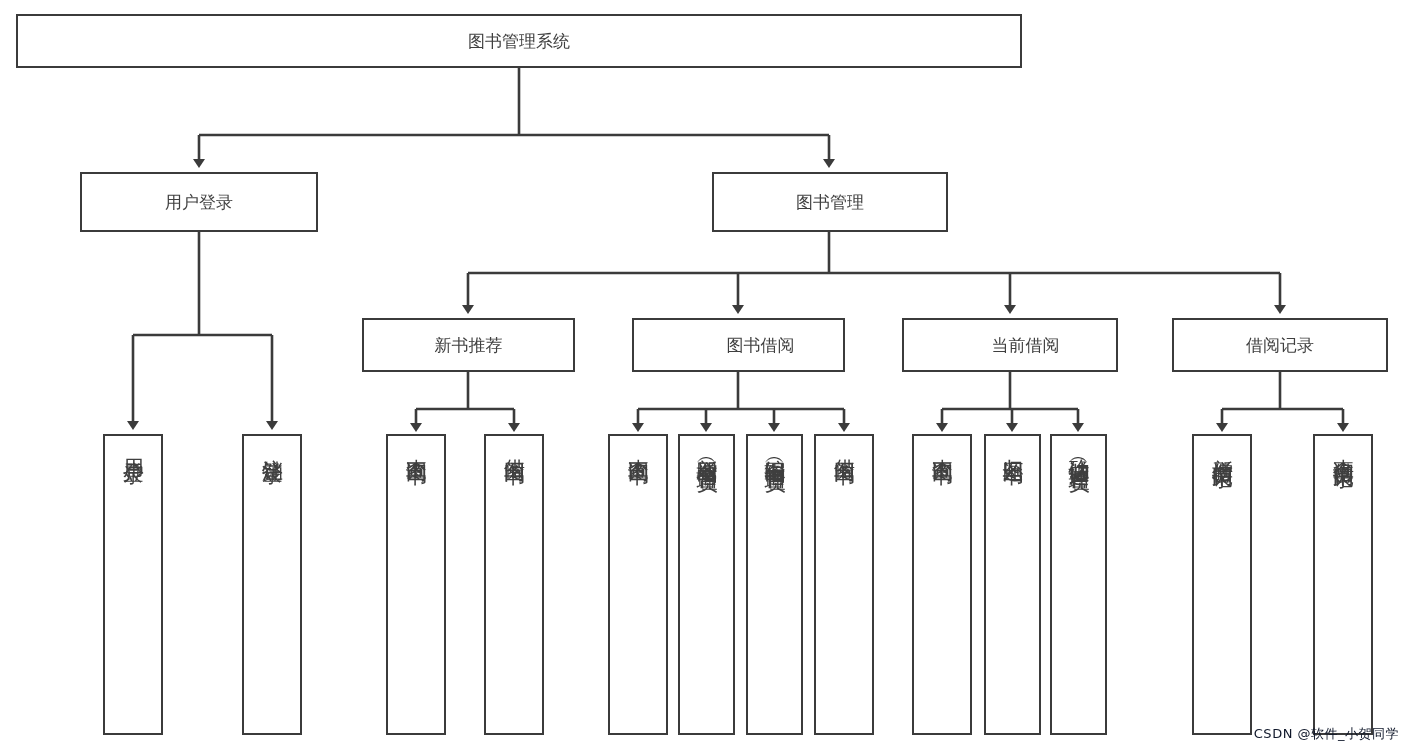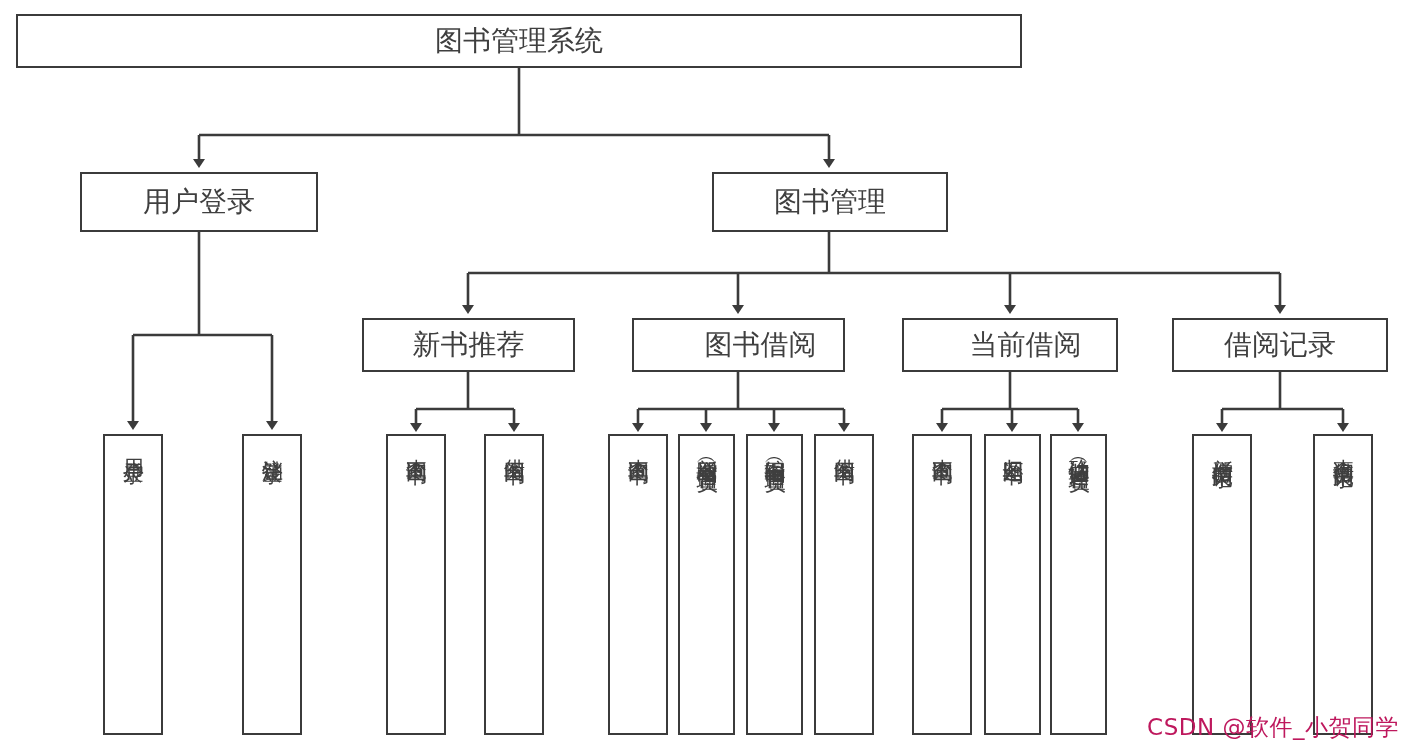--- a/index.html
+++ b/index.html
@@ -38,40 +38,40 @@
     color: #3f3f3f;
     line-height: 1.18;
   }
   .node .label {
     display: block;
     text-align: center;
     white-space: pre-line;
   }
   .node.horizontal .label {
     writing-mode: horizontal-tb;
-    font-size: 28px;
+    font-size: 17px;
   }
   .node.vertical {
     align-items: flex-start;
     justify-content: center;
     padding-top: 6px;
   }
   .node.vertical .label {
     writing-mode: vertical-rl;
     text-orientation: upright;
     font-size: 21px;
     letter-spacing: 2px;
     white-space: nowrap;
   }
   .watermark {
     position: absolute;
     right: 6px;
     bottom: 4px;
-    font-size: 23px;
-    color: #be185d;
+    font-size: 13px;
+    color: #0f172a;
     white-space: nowrap;
     letter-spacing: 0.5px;
   }
 </style>
 </head>
 <body>
 
 <div id="diagram-root">
 
   <svg class="edges" viewBox="0 0 1405 747" xmlns="http://www.w3.org/2000/svg">

